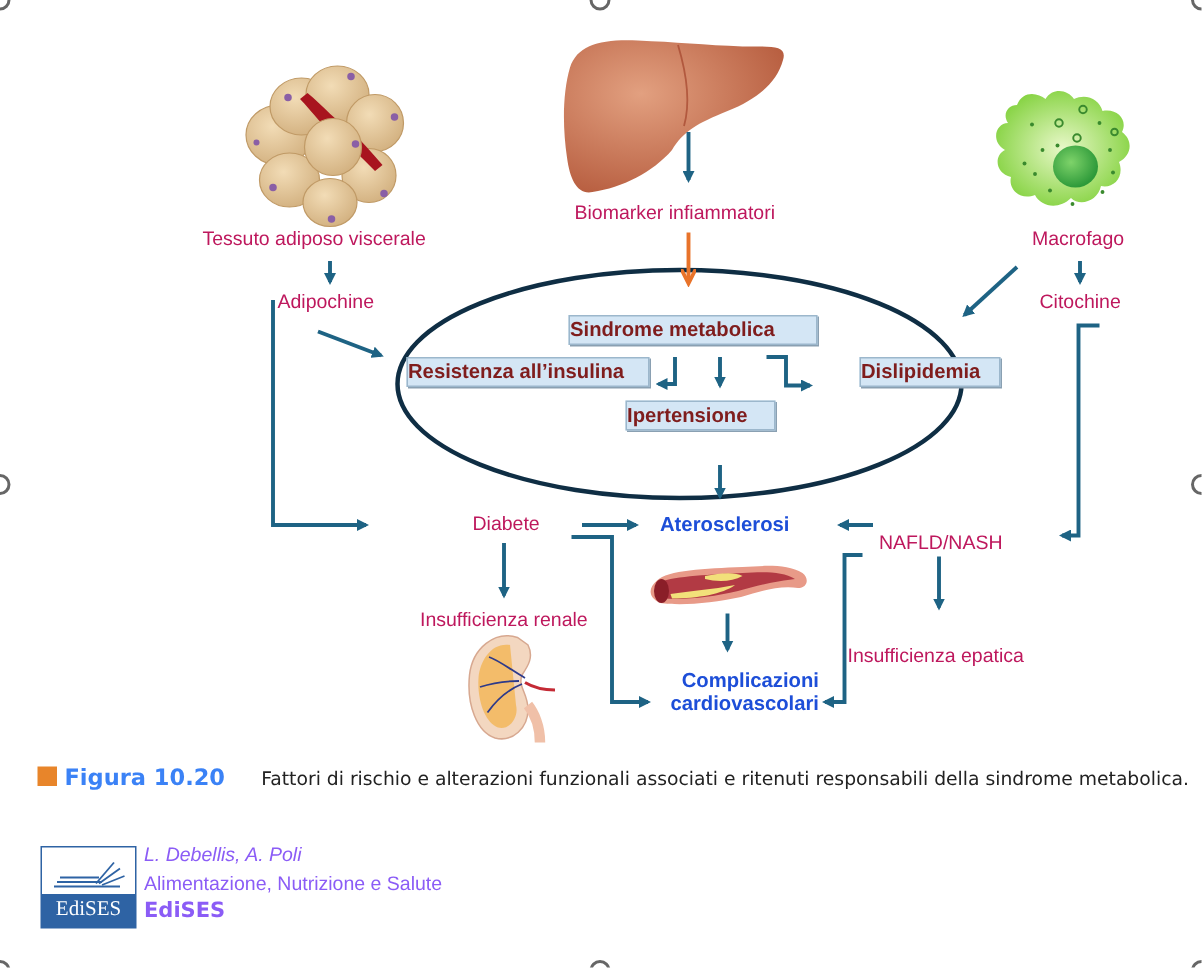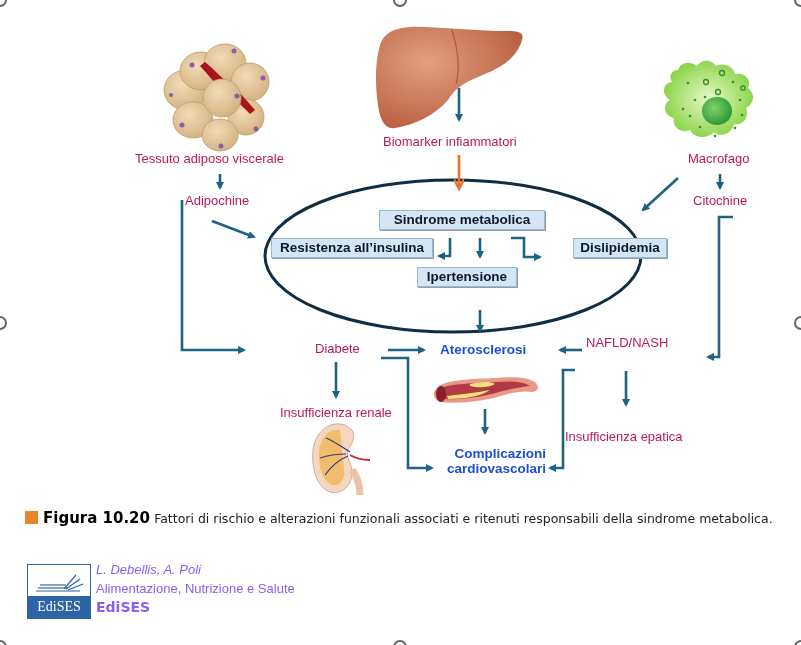--- a/index.html
+++ b/index.html
@@ -1,23 +1,23 @@
 <!DOCTYPE html>
 <html><head>
 <meta charset="utf-8">
 <style>
   html, body { margin: 0; padding: 0; background: #ffffff; }
   body { width: 801px; height: 645px; position: relative; overflow: hidden; font-family: "Liberation Sans", sans-serif; }
   .lbl { position: absolute; font-size: 13px; color: #be185d; white-space: nowrap; font-family: "Liberation Sans", sans-serif; }
-  .box { position: absolute; background: #d4e6f5; border: 1px solid #9cb7cc; box-shadow: 1px 1px 0 #8aa0b2; font-weight: bold; font-size: 13.5px; color: #0f172a; text-align: center; line-height: 18px; font-family: "Liberation Sans", sans-serif; }
+  .box { position: absolute; background: #d4e6f5; border: 1px solid #9cb7cc; box-shadow: 1px 1px 0 #8aa0b2; font-weight: bold; font-size: 13.5px; color: #7f1d1d; text-align: left; line-height: 18px; font-family: "Liberation Sans", sans-serif; }
   .bold-lbl { position: absolute; font-weight: bold; font-size: 13.5px; color: #1d4ed8; text-align: right; font-family: "Liberation Sans", sans-serif; line-height: 15px; }
   svg.canvas { position: absolute; left: 0; top: 0; }
   .caption { position: absolute; left: 25px; top: 509px; font-size: 13px; color: #222; font-family: "DejaVu Sans", sans-serif; white-space: nowrap; }
   .caption .sq { display: inline-block; width: 13px; height: 13px; background: #e8852a; vertical-align: -1px; margin-right: 5px; }
-  .caption .fig { font-weight: bold; font-size: 15px; color: #000000; margin-right: 0; }
+  .caption .fig { font-weight: bold; font-size: 15px; color: #3b82f6; margin-right: 20px; }
   .caption .txt { font-size: 12.5px; }
   .pub { position: absolute; left: 96px; font-family: "Liberation Sans", sans-serif; font-size: 13px; color: #8b5cf6; white-space: nowrap; }
   .logo { position: absolute; left: 27px; top: 564px; width: 62px; height: 53px; border: 1px solid #2e63a4; background: #fff; overflow: hidden; }
   .logo .band { position: absolute; left: 0; bottom: 0; width: 100%; height: 22px; background: #2e63a4; color: #fff; font-family: "Liberation Serif", serif; font-size: 14px; text-align: center; line-height: 22px; }
   .handle { position: absolute; width: 10px; height: 10px; border: 2px solid #666; border-radius: 50%; background: transparent; }
 </style>
 </head>
 <body>
 
 <svg class="canvas" width="801" height="645" viewBox="0 0 801 645">
@@ -138,21 +138,21 @@
 <div class="lbl" style="left:185px;top:193px;">Adipochine</div>
 <div class="lbl" style="left:693px;top:193px;text-align:center;">Citochine</div>
 
 <div class="box" style="left:379px;top:210px;width:164px;">Sindrome metabolica</div>
 <div class="box" style="left:271px;top:238px;width:160px;">Resistenza all’insulina</div>
 <div class="box" style="left:417px;top:267px;width:98px;">Ipertensione</div>
 <div class="box" style="left:553px;top:238px;width:92px;margin-left:20px;">Dislipidemia</div>
 
 <div class="lbl" style="left:315px;top:341px;">Diabete</div>
 <div class="bold-lbl" style="left:440px;top:342px;">Aterosclerosi</div>
-<div class="lbl" style="left:586px;top:335px;">NAFLD/NASH</div>
+<div class="lbl" style="left:586px;top:354px;">NAFLD/NASH</div>
 <div class="lbl" style="left:280px;top:405px;">Insufficienza renale</div>
 <div class="lbl" style="left:565px;top:429px;">Insufficienza epatica</div>
 <div class="bold-lbl" style="left:436px;top:446px;width:110px;">
   <div>Complicazioni</div>
   <div>cardiovascolari</div>
 </div>
 
 <div class="caption">
   <span class="sq"></span><span class="fig">Figura 10.20</span>
   <span class="txt">Fattori di rischio e alterazioni funzionali associati e ritenuti responsabili della sindrome metabolica.</span>

